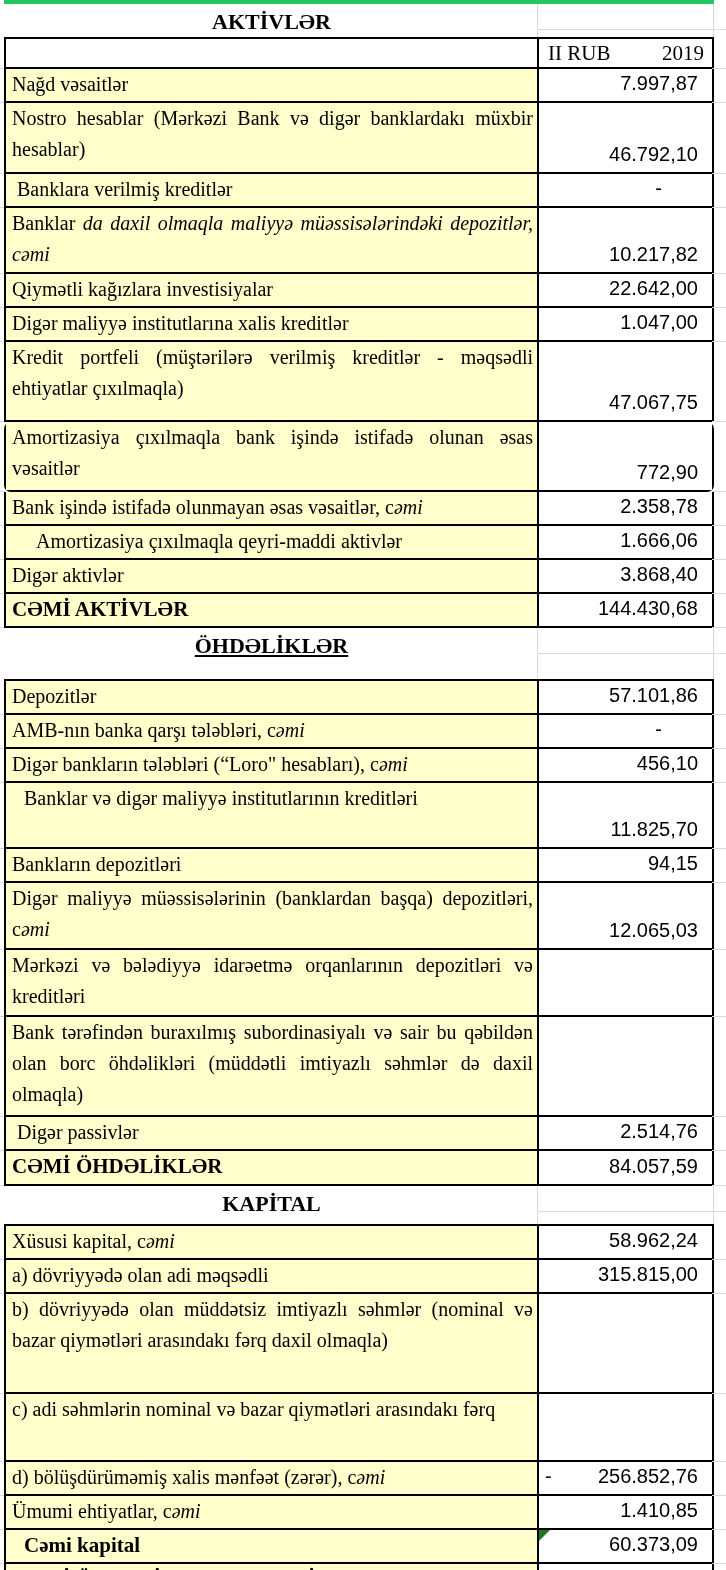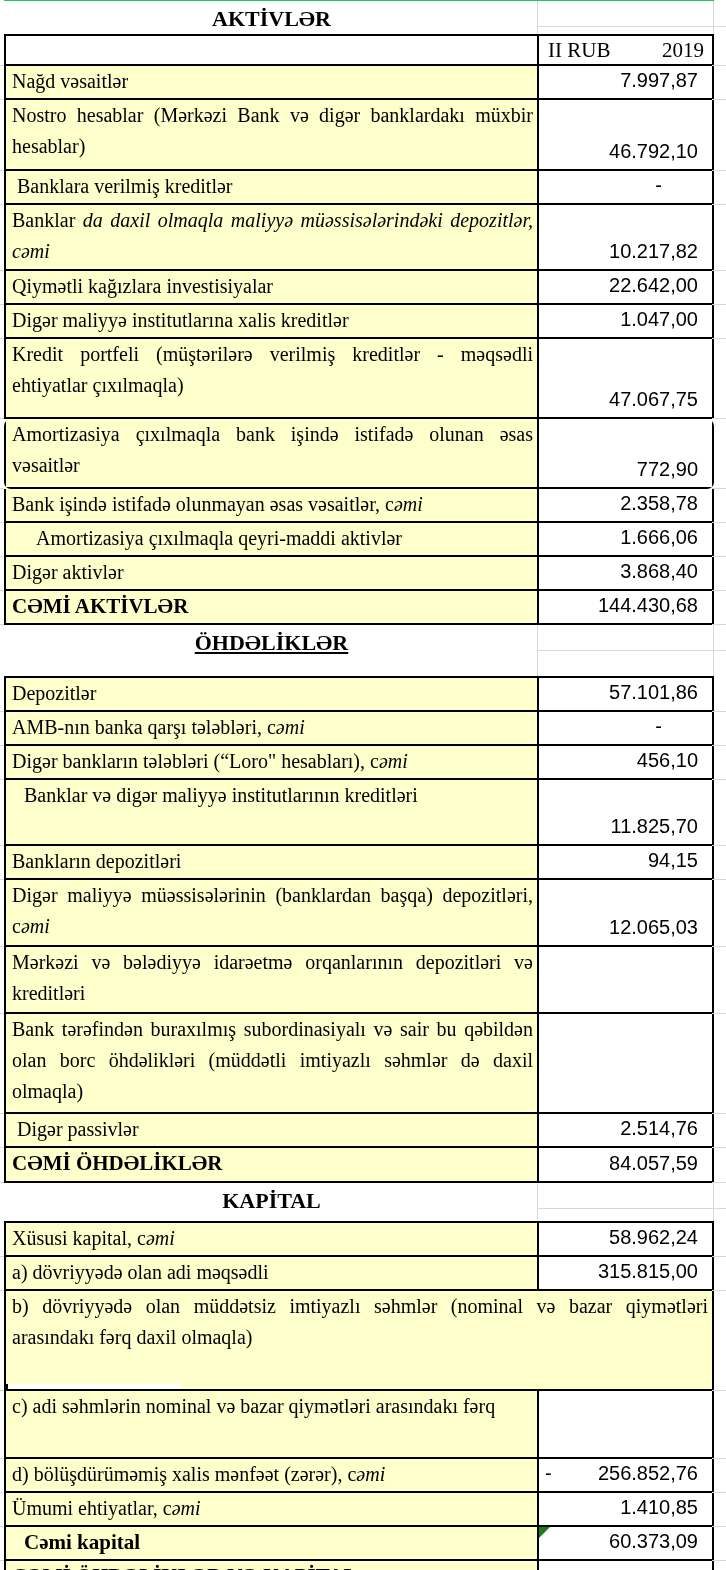--- a/index.html
+++ b/index.html
@@ -1,21 +1,21 @@
 <!DOCTYPE html>
 <html><head>
 <meta charset="utf-8">
 <style>
   html,body{margin:0;padding:0;background:#ffffff;}
   body{width:726px;font-family:"Liberation Serif","DejaVu Serif",serif;color:#000;}
   .sheet{position:relative;width:726px;}
 
   
   .titlerow{position:relative;margin:0 12px 0 4px;background:#fff;}
-  .titlerow.first{border-top:1px solid #22c55e;}
+  .titlerow.first{border-top:4px solid #22c55e;}
   .titlerow .ttl{display:block;margin-right:175px;text-align:center;
     font-weight:bold;font-size:22px;line-height:1;padding-top:7px;}
   .g-h{position:absolute;left:533px;right:-12px;top:25px;height:1px;background:#d9d9d9;}
   .g-v1{position:absolute;left:533px;top:0;bottom:0;width:1px;background:#d9d9d9;}
   .g-v2{position:absolute;right:0;top:0;bottom:0;width:1px;background:#d9d9d9;}
 
   
   .trow{position:relative;display:flex;align-items:stretch;margin:0 12px 0 4px;
     border:2px solid #000;border-top:none;background:#FFFFCC;box-sizing:border-box;}
   .trow.bt{border-top:2px solid #000;}
@@ -206,21 +206,21 @@
       <div class="val">
         <div>58.962,24</div>
       </div>
     </div>
     <div class="trow" style="min-height: 34px;">
       <div class="lbl"><span>a) dövriyyədə olan adi məqsədli</span></div>
       <div class="val">
         <div>315.815,00</div>
       </div>
     </div>
-    <div class="trow" style="min-height: 100px; flex-direction: column;">
+    <div class="trow" style="min-height: 100px;">
       <div class="lbl just"><span>b) dövriyyədə olan müddətsiz imtiyazlı səhmlər (nominal və bazar qiymətləri arasındakı fərq daxil olmaqla)</span></div>
       <div class="val"></div>
     </div>
     <div class="trow" style="min-height: 68px;">
       <div class="lbl just"><span>c) adi səhmlərin nominal və bazar qiymətləri arasındakı fərq</span></div>
       <div class="val"></div>
     </div>
     <div class="trow" style="min-height: 33px;">
       <div class="lbl"><span>d) bölüşdürüməmiş xalis mənfəət (zərər), c</span><em>əmi</em></div>
       <div class="val neg">

